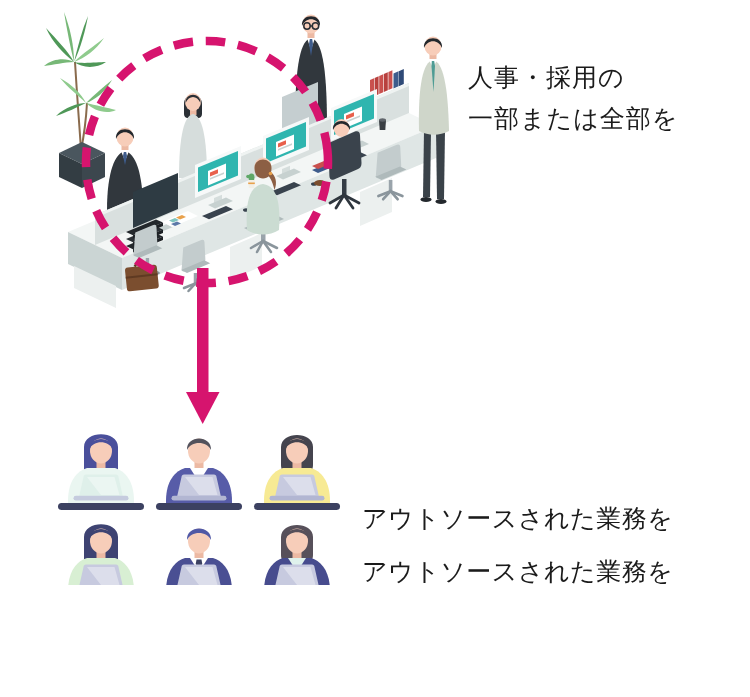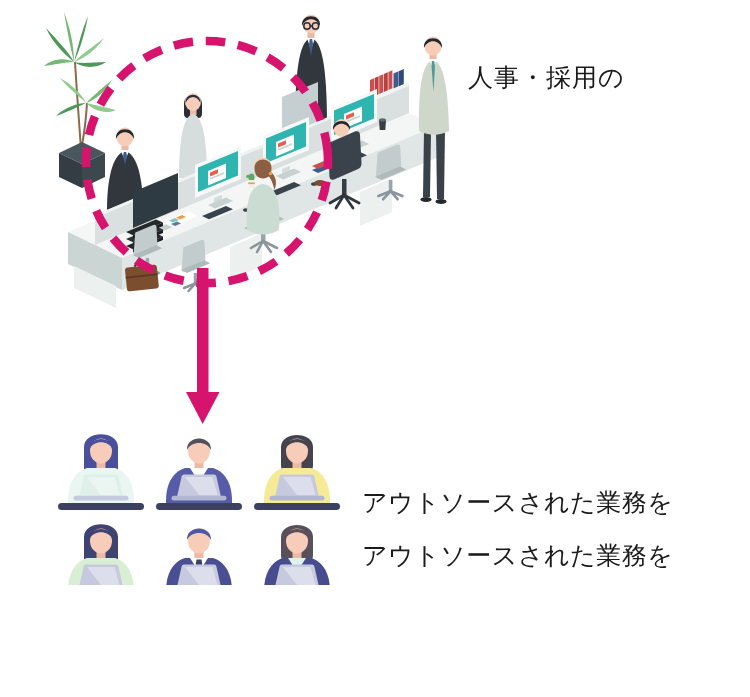--- a/index.html
+++ b/index.html
@@ -5,21 +5,21 @@
   * { margin:0; padding:0; box-sizing:border-box; }
   html,body { background:#ffffff; }
   .canvas {
     position:relative; width:750px; height:585px; background:#ffffff;
     overflow:hidden; font-family:"Liberation Sans","DejaVu Sans",sans-serif;
   }
   .scene-svg { position:absolute; left:30px; top:0; overflow:visible; }
   .arrow-svg { position:absolute; left:185px; top:268px; overflow:visible; }
   .caption { position:absolute; color:#1B1B1B; font-weight:500; }
   .caption-top { left:468px; top:57px; font-size:25px; line-height:41px; letter-spacing:1px; }
-  .caption-bottom { left:362px; top:476px; font-size:25px; line-height:53px; letter-spacing:0.5px; }
+  .caption-bottom { left:362px; top:492px; font-size:25px; line-height:53px; letter-spacing:0.5px; }
   .team-grid {
     position:absolute; left:53px; top:421px;
     display:grid; grid-template-columns:repeat(3,96px); column-gap:2px; row-gap:0;
   }
   .team-cell { width:96px; height:90px; }
   .team-cell svg { display:block; }
 </style>
 </head>
 <body>
 
@@ -228,20 +228,21 @@
 
   <svg class="arrow-svg" width="36" height="158" viewBox="0 0 36 158">
     <g fill="#D6146E">
       <rect x="12" y="0" width="11.5" height="126"></rect>
       <polygon points="1,124 34.5,124 17.7,156"></polygon>
     </g>
   </svg>
 
   <div class="caption caption-top">
     <div>人事・採用の</div>
+    <div>一部または全部を</div>
   </div>
 
   <div class="team-grid">
     <div class="team-cell">
       <svg viewBox="0 0 96 90" width="96" height="90" xmlns="http://www.w3.org/2000/svg">
         <path d="M31,26 C31,9 65,9 65,26 L65,56 C65,63 59,66 54,62 L42,62 C37,66 31,63 31,56 Z" fill="#4A4F9B"></path>
         <rect x="43.5" y="39" width="9" height="10" rx="2" fill="#ECB9A3"></rect>
         <ellipse cx="48" cy="30" rx="11" ry="12.5" fill="#F7CDB9"></ellipse>
         <path d="M36.5,28 C36,14.5 60,14.5 59.5,28 C55.5,19 40.5,19 36.5,28 Z" fill="#4A4F9B"></path>
 

